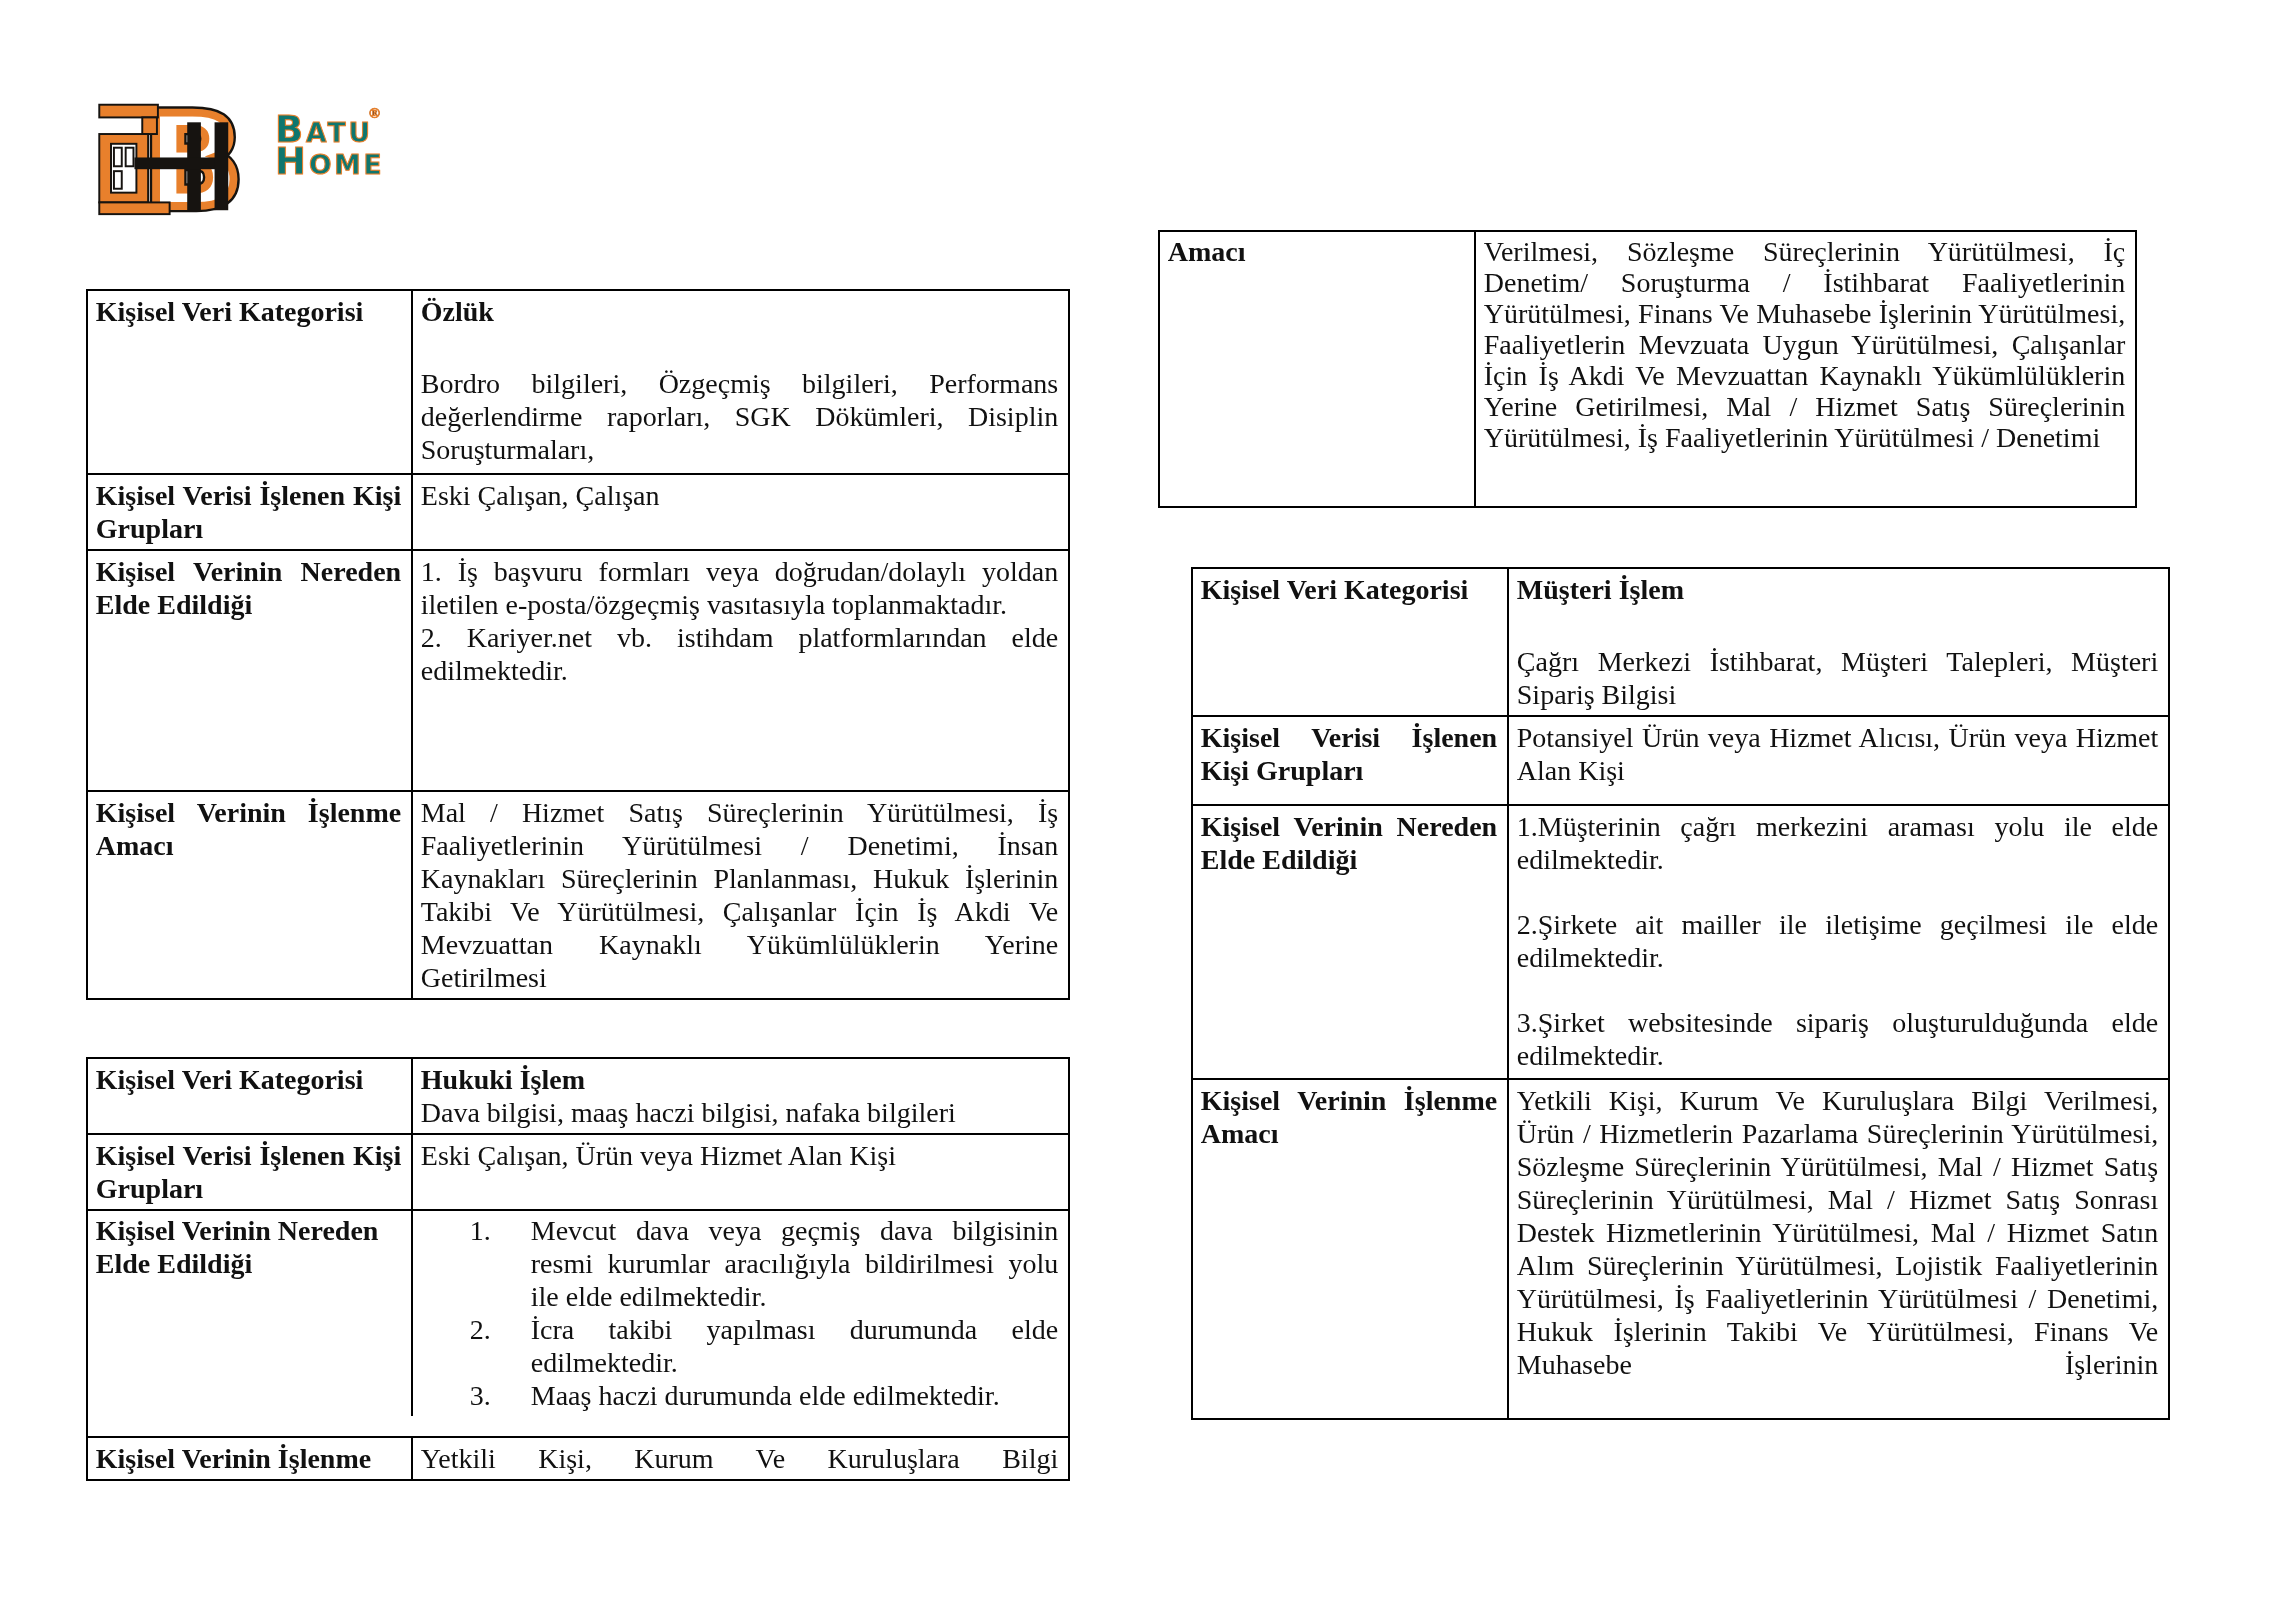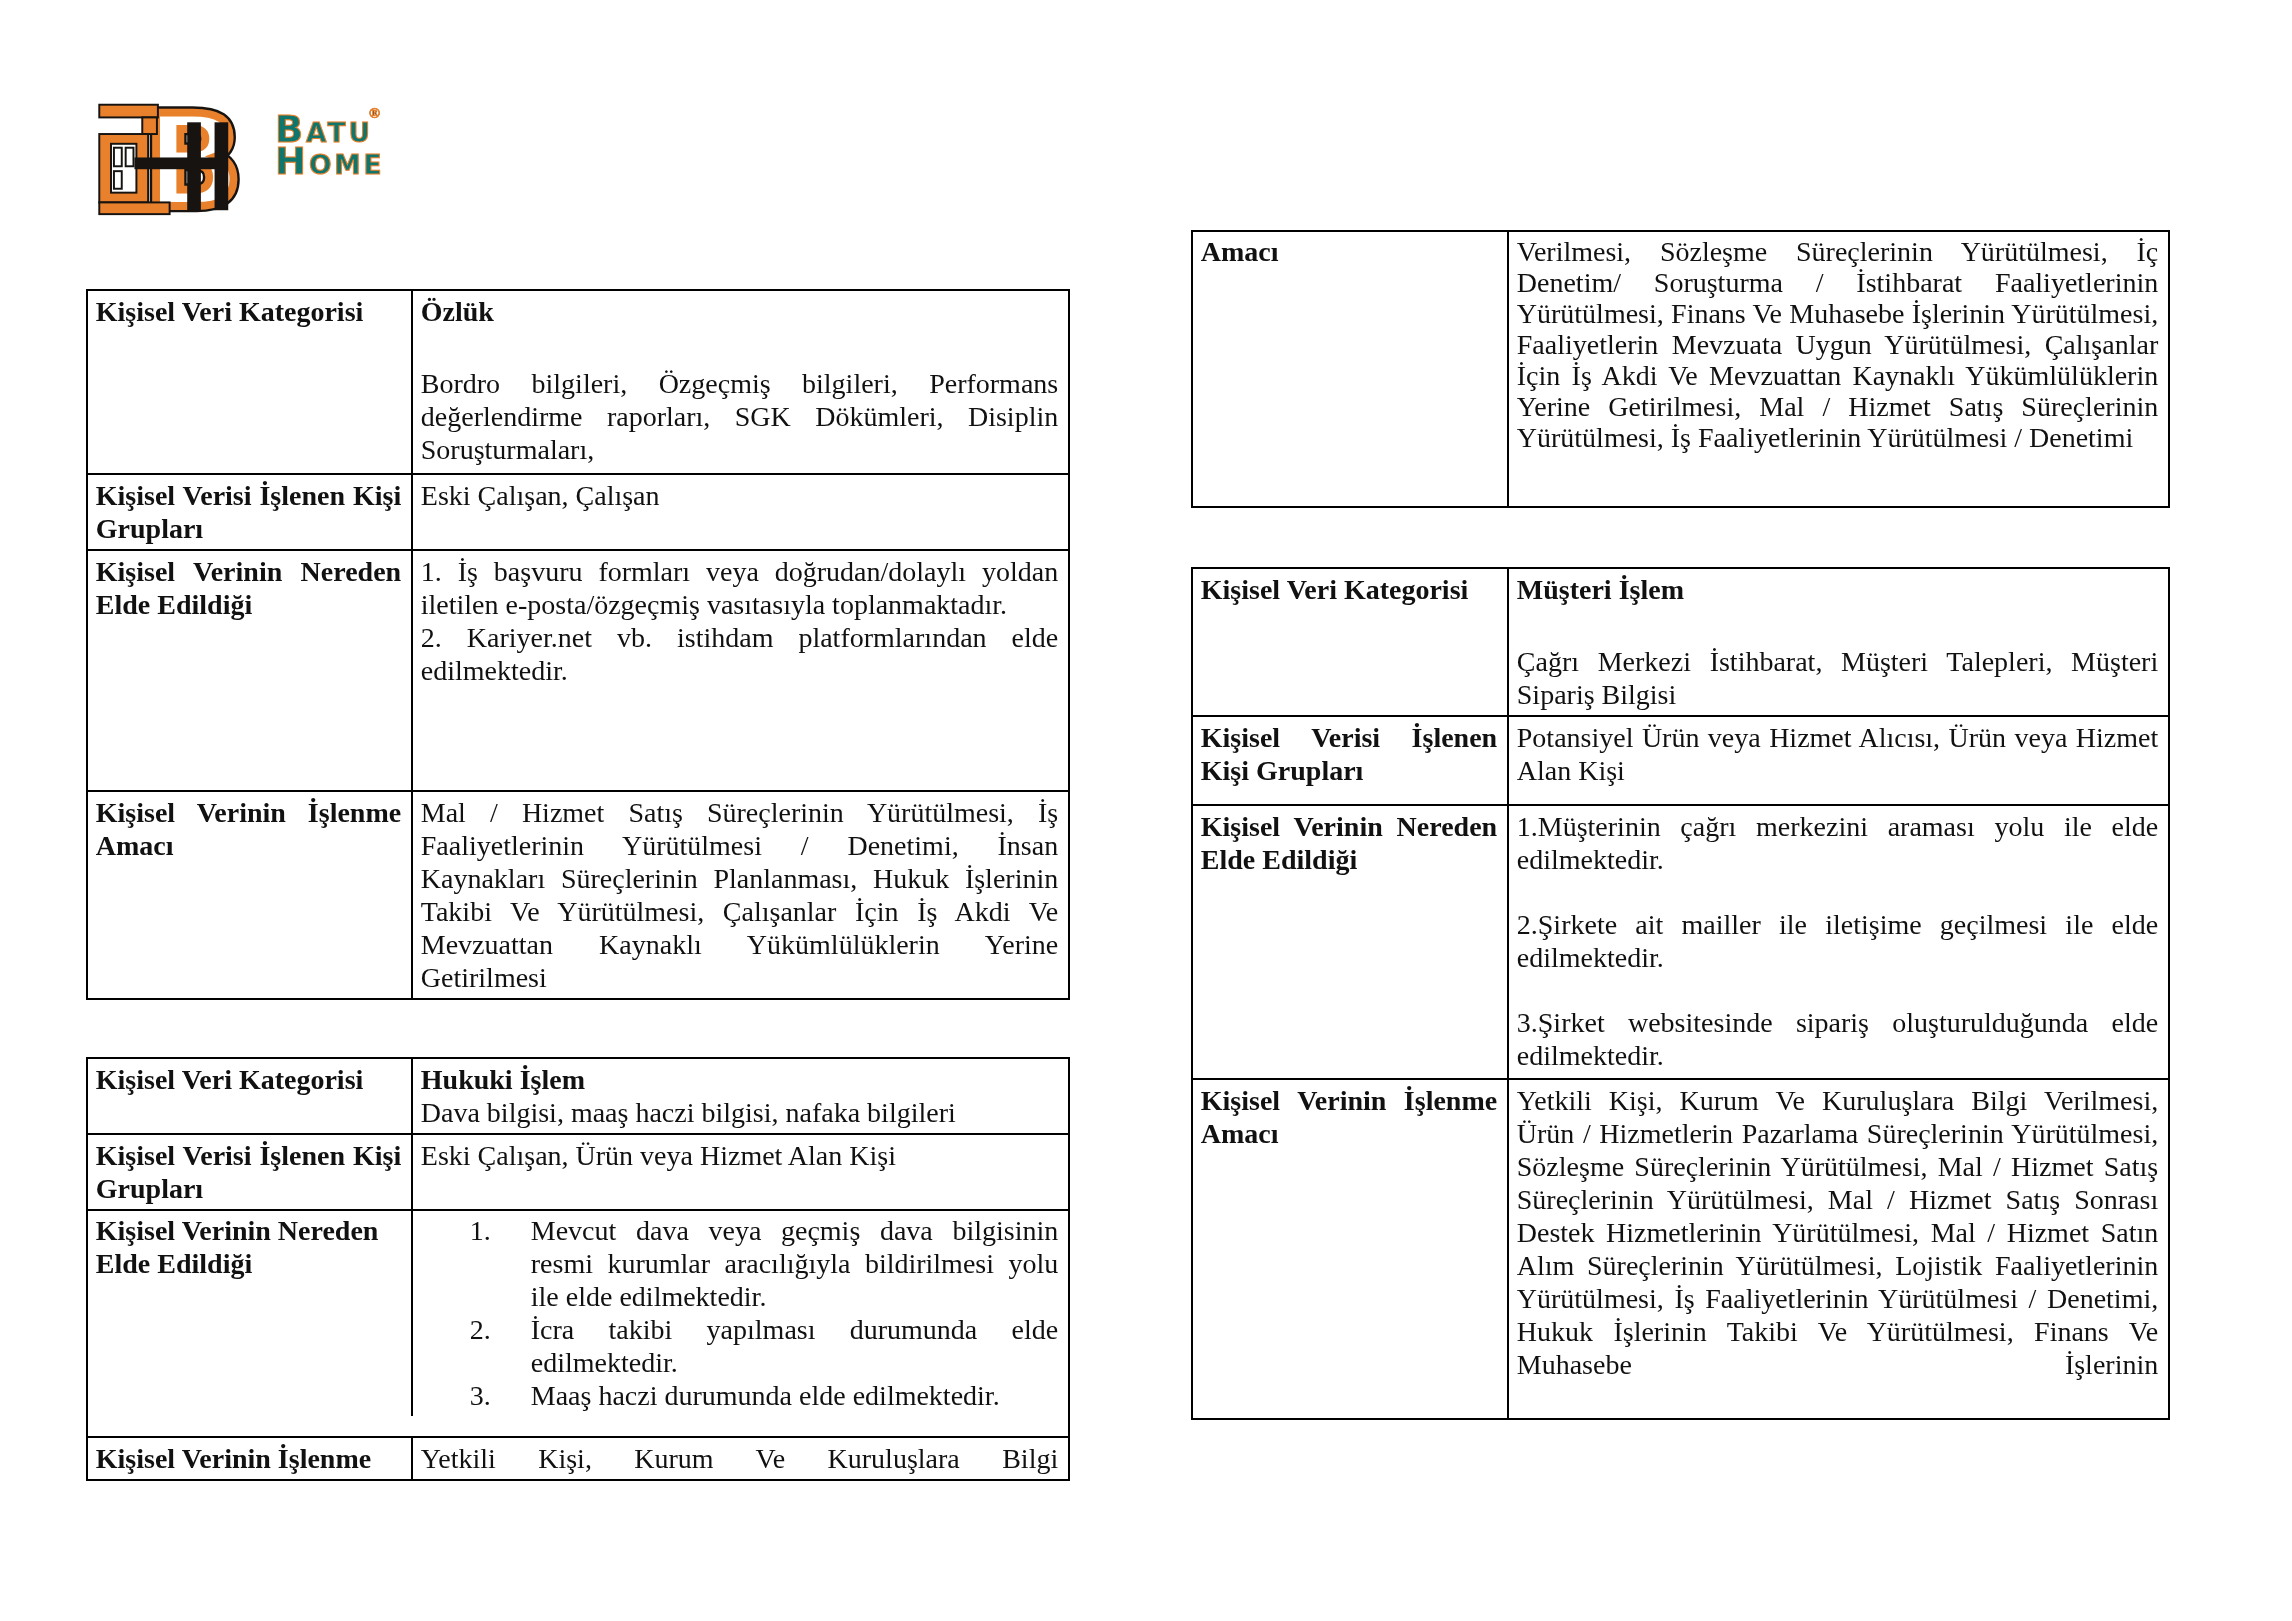--- a/index.html
+++ b/index.html
@@ -92,21 +92,21 @@
   #tbl-left-top .row:nth-child(2){min-height:71px;}
   #tbl-left-top .row:nth-child(3){min-height:239px;}
   #tbl-left-top .row:nth-child(4){min-height:201px;}
 
   #tbl-left-bottom{left:86px;top:1057px;}
   #tbl-left-bottom .row:nth-child(1){min-height:61px;}
   #tbl-left-bottom .row:nth-child(2){min-height:69px;}
   #tbl-left-bottom .row:nth-child(3){min-height:203px;}
   #tbl-left-bottom .row:nth-child(4){min-height:33px;margin-top:20px;}
 
-  #tbl-right-top{left:1191px;top:230px;}
+  #tbl-right-top{left:1158px;top:230px;}
   #tbl-right-top .row:nth-child(1){min-height:274px;}
   #tbl-right-top .cell{line-height:31px;}
 
   #tbl-right-bottom{left:1191px;top:567px;}
   #tbl-right-bottom .row:nth-child(1){min-height:142px;}
   #tbl-right-bottom .row:nth-child(2){min-height:87px;}
   #tbl-right-bottom .row:nth-child(3){min-height:272px;}
   #tbl-right-bottom .row:nth-child(4){min-height:338px;}
 </style>
 </head>

